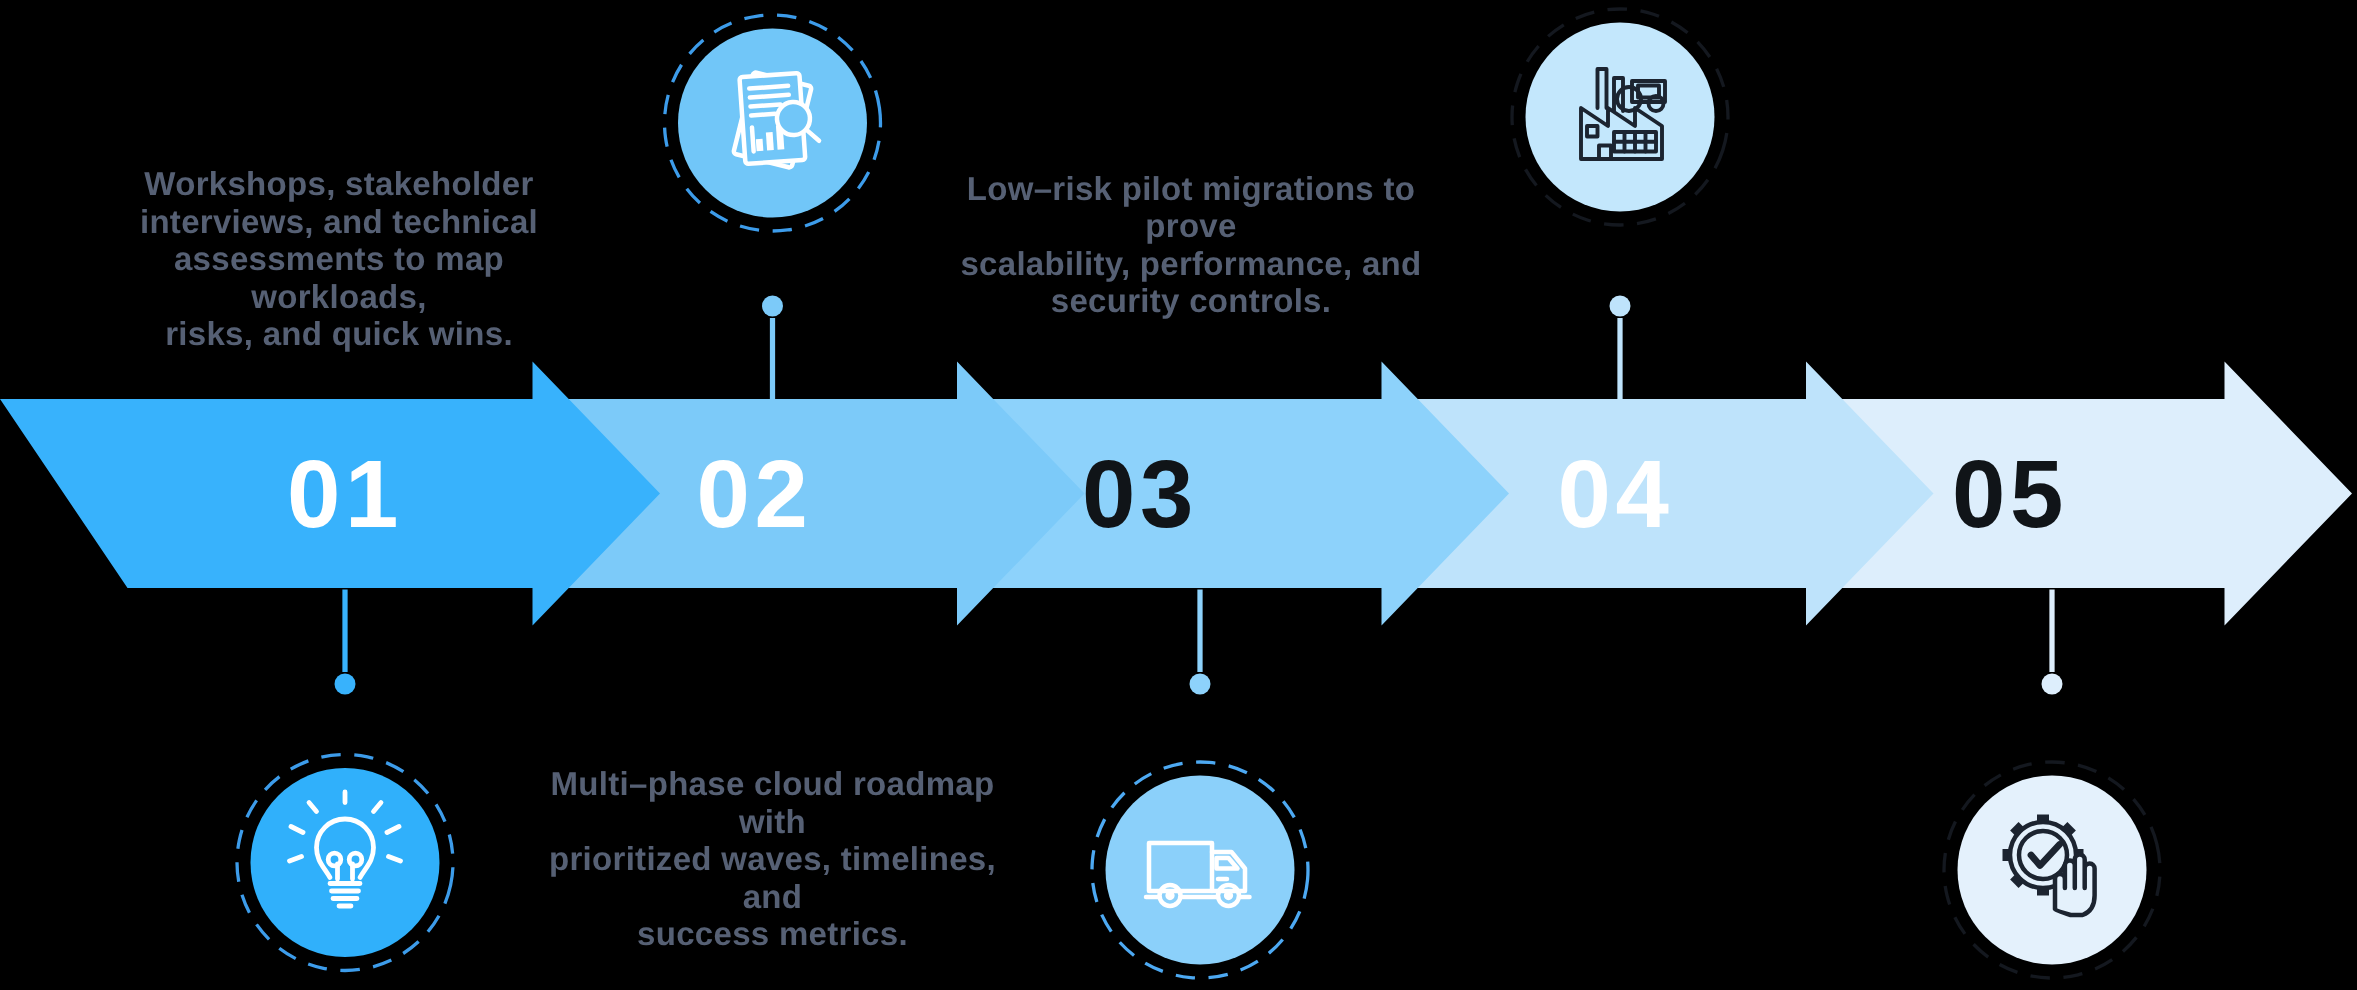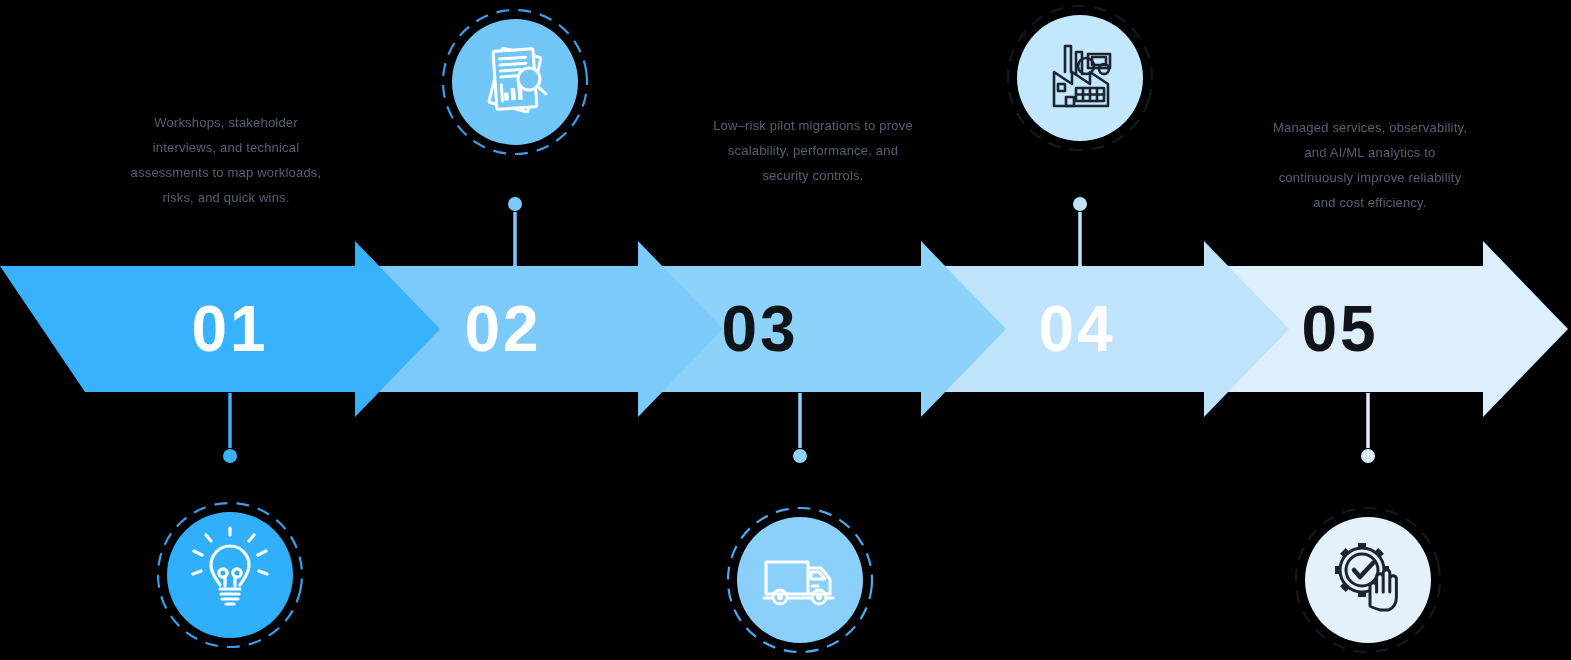--- a/index.html
+++ b/index.html
@@ -7,21 +7,21 @@
     position:relative;width:1571px;height:660px;background:#000;overflow:hidden;
     font-family:"Liberation Sans",sans-serif;
   }
   .arrows-svg{position:absolute;left:0;top:0;}
   .step-number{
     font-family:"Liberation Sans",sans-serif;
     font-weight:bold;font-size:64px;letter-spacing:3px;
   }
   .desc{
     position:absolute;width:340px;text-align:center;
-    color:#566074;font-size:13px;line-height:25px;font-weight:normal;
+    color:#566074;font-size:22px;line-height:25px;font-weight:bold;
     white-space:pre-line;letter-spacing:.2px;
   }
   .icon-wrap{position:absolute;width:160px;height:160px;}
   .icon-wrap svg{display:block;}
 </style>
 </head>
 <body>
 
 <div class="canvas">
 
@@ -54,27 +54,26 @@
     <text class="step-number" x="503" y="351" text-anchor="middle" fill="#ffffff">02</text>
     <text class="step-number" x="760" y="351" text-anchor="middle" fill="#101418">03</text>
     <text class="step-number" x="1077" y="351" text-anchor="middle" fill="#ffffff">04</text>
     <text class="step-number" x="1340" y="351" text-anchor="middle" fill="#101418">05</text>
   </svg>
 
   <div class="desc" style="left:56px;top:110px;">Workshops, stakeholder
 interviews, and technical
 assessments to map workloads,
 risks, and quick wins.</div>
-  <div class="desc" style="left:643px;top:113px;">Low–risk pilot migrations to prove
+  <div class="desc" style="left:345px;top:510px;">Multi–phase cloud roadmap with
+prioritized waves, timelines, and
+success metrics.</div>
+  <div class="desc" style="left:624px;top:113px;">Low–risk pilot migrations to prove
 scalability, performance, and
 security controls.</div>
-  <div class="desc" style="left:1200px;top:115px;">Managed services, observability,
-and AI/ML analytics to
-continuously improve reliability
-and cost efficiency.</div>
 
   <div class="icon-wrap" style="left:150px;top:495px;">
     <svg width="160" height="160" viewBox="0 0 160 160">
       <circle cx="80" cy="80" r="72" fill="none" stroke-width="2.2" stroke-dasharray="13 9" transform="rotate(12 80 80)" stroke="#3d9cea"></circle>
       <circle cx="80" cy="80" r="63" fill="#30b0fb"></circle>
       <g transform="translate(30,28)" fill="none" stroke="#ffffff" stroke-width="3.2" stroke-linecap="round" stroke-linejoin="round">
         <path d="M40,62 C36,55 31,51 31,42 a19,19 0 1 1 38,0 c0,9 -5,13 -9,20"></path>
         <circle cx="43" cy="50" r="4.2"></circle>
         <circle cx="57" cy="50" r="4.2"></circle>
         <path d="M45,53 V63 M55,53 V63"></path>

